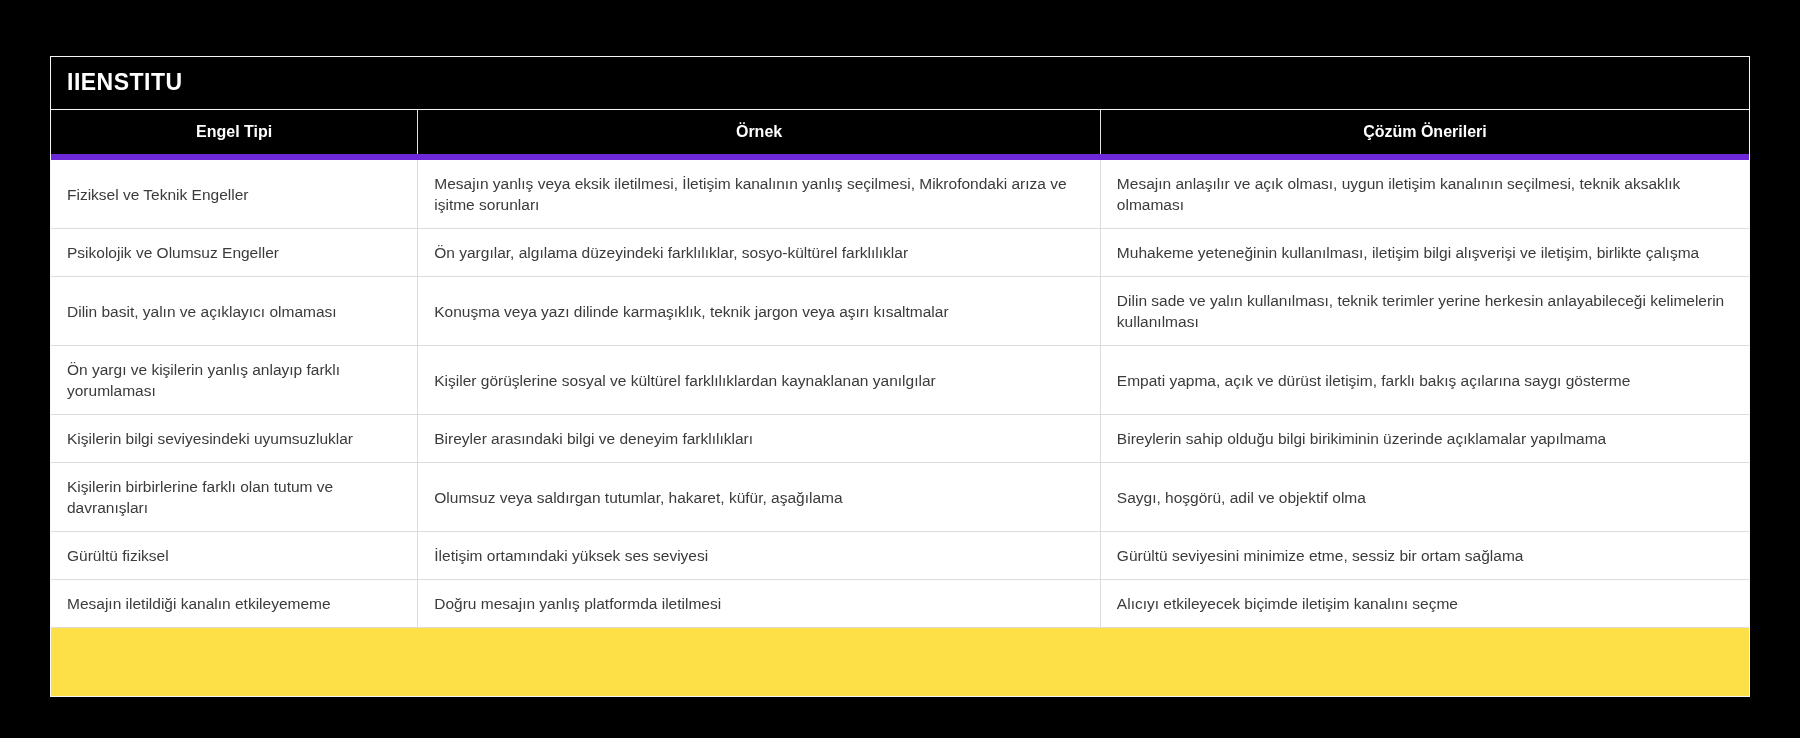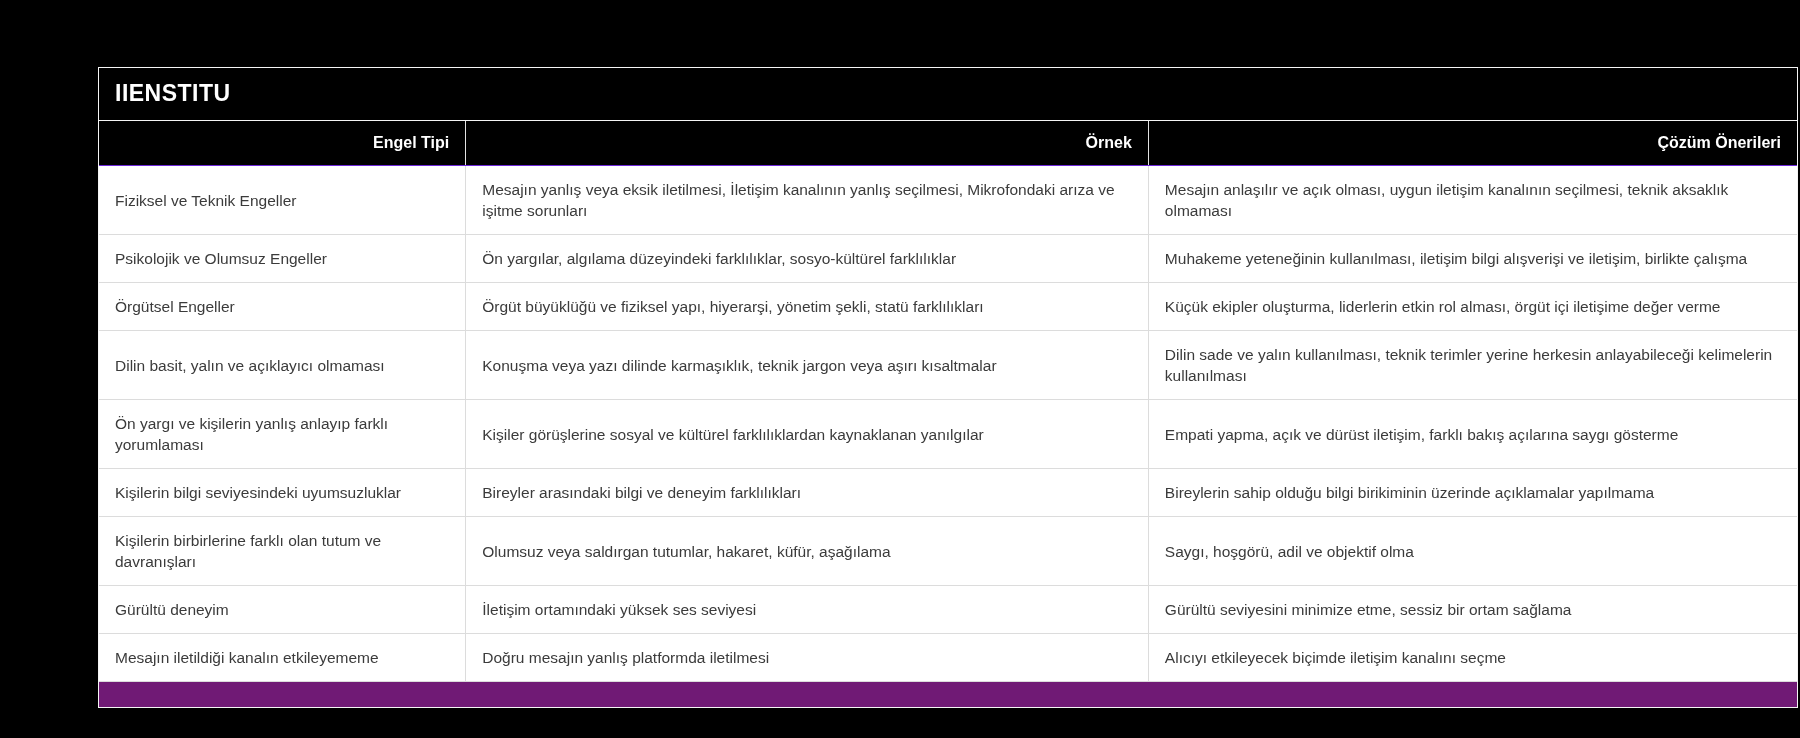--- a/index.html
+++ b/index.html
@@ -7,28 +7,27 @@
     padding: 0;
     background: #000000;
     width: 1800px;
     height: 738px;
     overflow: hidden;
     font-family: "Liberation Sans", "DejaVu Sans", sans-serif;
   }
   .table-wrapper {
     position: absolute;
     left: 50px;
-    top: 67px;
+    top: 56px;
     width: 1700px;
     height: 641px;
     border: 1px solid #f5f5f5;
     box-sizing: border-box;
     overflow: hidden;
-    background: #701a75;
-    margin-left: 48px;
+    background: #fde047;
   }
   .title-bar {
     background: #000000;
     color: #ffffff;
     font-size: 23px;
     font-weight: bold;
     letter-spacing: 0.5px;
     padding: 12px 16px 13px 16px;
     border-bottom: 1px solid #f5f5f5;
   }
@@ -37,26 +36,26 @@
     border-collapse: collapse;
     table-layout: fixed;
     background: #ffffff;
   }
   table.data-table col.c1 { width: 21.6%; }
   table.data-table col.c2 { width: 40.2%; }
   table.data-table col.c3 { width: 38.2%; }
   thead th {
     background: #000000;
     color: #ffffff;
-    text-align: right;
+    text-align: center;
     font-size: 16px;
     font-weight: bold;
     padding: 13px 16px;
     border-right: 1px solid #e2e2e2;
-    border-bottom: 1px solid #6d28d9;
+    border-bottom: 6px solid #6d28d9;
   }
   thead th:last-child { border-right: none; }
   tbody td {
     background: #ffffff;
     color: #3b3b3b;
     font-size: 15.5px;
     line-height: 21px;
     padding: 13px 16px;
     vertical-align: middle;
     border-right: 1px solid #dcdcdc;
@@ -88,46 +87,41 @@
         <td>Fiziksel ve Teknik Engeller</td>
         <td>Mesajın yanlış veya eksik iletilmesi, İletişim kanalının yanlış seçilmesi, Mikrofondaki arıza ve işitme sorunları</td>
         <td>Mesajın anlaşılır ve açık olması, uygun iletişim kanalının seçilmesi, teknik aksaklık olmaması</td>
       </tr>
       <tr>
         <td>Psikolojik ve Olumsuz Engeller</td>
         <td>Ön yargılar, algılama düzeyindeki farklılıklar, sosyo-kültürel farklılıklar</td>
         <td>Muhakeme yeteneğinin kullanılması, iletişim bilgi alışverişi ve iletişim, birlikte çalışma</td>
       </tr>
       <tr>
-        <td>Örgütsel Engeller</td>
-        <td>Örgüt büyüklüğü ve fiziksel yapı, hiyerarşi, yönetim şekli, statü farklılıkları</td>
-        <td>Küçük ekipler oluşturma, liderlerin etkin rol alması, örgüt içi iletişime değer verme</td>
-      </tr>
-      <tr>
         <td>Dilin basit, yalın ve açıklayıcı olmaması</td>
         <td>Konuşma veya yazı dilinde karmaşıklık, teknik jargon veya aşırı kısaltmalar</td>
         <td>Dilin sade ve yalın kullanılması, teknik terimler yerine herkesin anlayabileceği kelimelerin kullanılması</td>
       </tr>
       <tr>
         <td>Ön yargı ve kişilerin yanlış anlayıp farklı yorumlaması</td>
         <td>Kişiler görüşlerine sosyal ve kültürel farklılıklardan kaynaklanan yanılgılar</td>
         <td>Empati yapma, açık ve dürüst iletişim, farklı bakış açılarına saygı gösterme</td>
       </tr>
       <tr>
         <td>Kişilerin bilgi seviyesindeki uyumsuzluklar</td>
         <td>Bireyler arasındaki bilgi ve deneyim farklılıkları</td>
         <td>Bireylerin sahip olduğu bilgi birikiminin üzerinde açıklamalar yapılmama</td>
       </tr>
       <tr>
         <td>Kişilerin birbirlerine farklı olan tutum ve davranışları</td>
         <td>Olumsuz veya saldırgan tutumlar, hakaret, küfür, aşağılama</td>
         <td>Saygı, hoşgörü, adil ve objektif olma</td>
       </tr>
       <tr>
-        <td>Gürültü deneyim</td>
+        <td>Gürültü fiziksel</td>
         <td>İletişim ortamındaki yüksek ses seviyesi</td>
         <td>Gürültü seviyesini minimize etme, sessiz bir ortam sağlama</td>
       </tr>
       <tr>
         <td>Mesajın iletildiği kanalın etkileyememe</td>
         <td>Doğru mesajın yanlış platformda iletilmesi</td>
         <td>Alıcıyı etkileyecek biçimde iletişim kanalını seçme</td>
       </tr>
     </tbody>
   </table>

